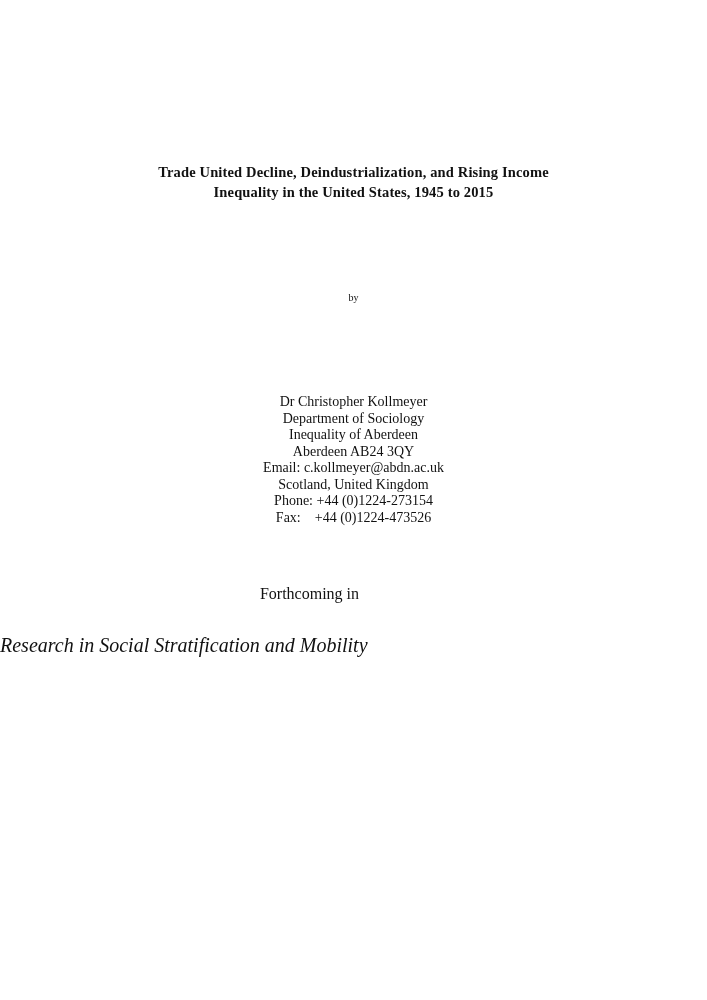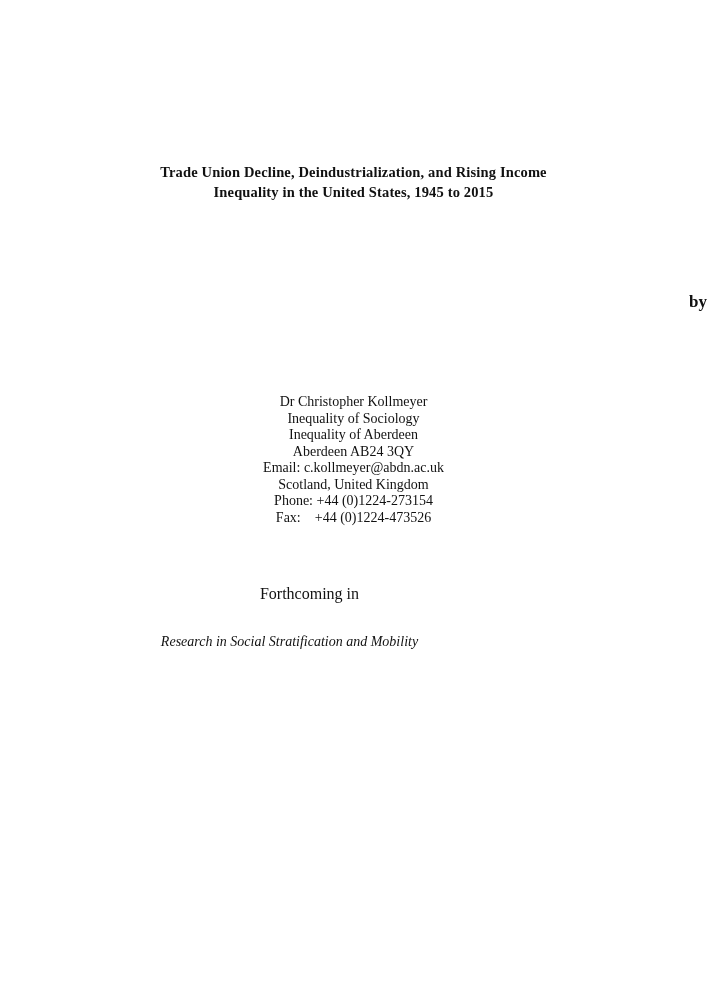--- a/index.html
+++ b/index.html
@@ -33,23 +33,22 @@
     font-weight: bold;
     font-size: 14.5px;
     line-height: 20px;
     letter-spacing: 0.15px;
   }
   .by-block {
     position: absolute;
     top: 292px;
     left: 0;
     width: 707px;
-    text-align: right;
-    font-size: 17px;
-    font-weight: bold;
+    text-align: center;
+    font-size: 10px;
   }
   .author-block {
     position: absolute;
     top: 394px;
     left: 0;
     width: 707px;
     text-align: center;
     font-size: 14px;
     line-height: 16.5px;
   }
@@ -62,40 +61,40 @@
     left: 0;
     width: 619px;
     text-align: center;
     font-size: 16px;
   }
   .journal-block {
     position: absolute;
     top: 634px;
     left: 0;
     width: 579px;
-    text-align: center;
-    font-size: 14px;
+    text-align: left;
+    font-size: 20px;
     font-style: italic;
   }
 </style>
 </head>
 <body>
 
 <div class="page">
 
   <div class="title-block">
-    <div class="title-line">Trade Union Decline, Deindustrialization, and Rising Income</div>
+    <div class="title-line">Trade United Decline, Deindustrialization, and Rising Income</div>
     <div class="title-line">Inequality in the United States, 1945 to 2015</div>
   </div>
 
   <div class="by-block">by</div>
 
   <div class="author-block">
     <div class="line">Dr Christopher Kollmeyer</div>
-    <div class="line">Inequality of Sociology</div>
+    <div class="line">Department of Sociology</div>
     <div class="line">Inequality of Aberdeen</div>
     <div class="line">Aberdeen AB24 3QY</div>
     <div class="line">Email: c.kollmeyer@abdn.ac.uk</div>
     <div class="line">Scotland, United Kingdom</div>
     <div class="line">Phone: +44 (0)1224-273154</div>
     <div class="line">Fax:    +44 (0)1224-473526</div>
   </div>
 
   <div class="forthcoming-block">Forthcoming in</div>
 

